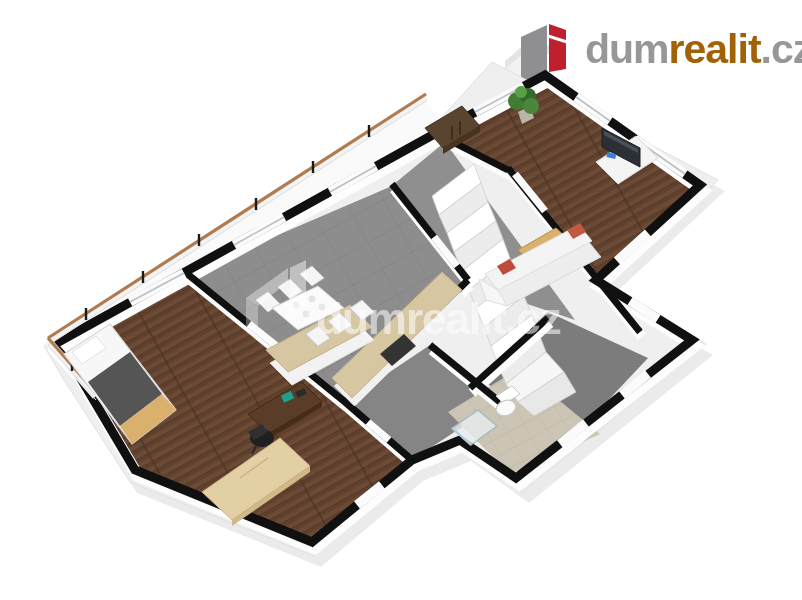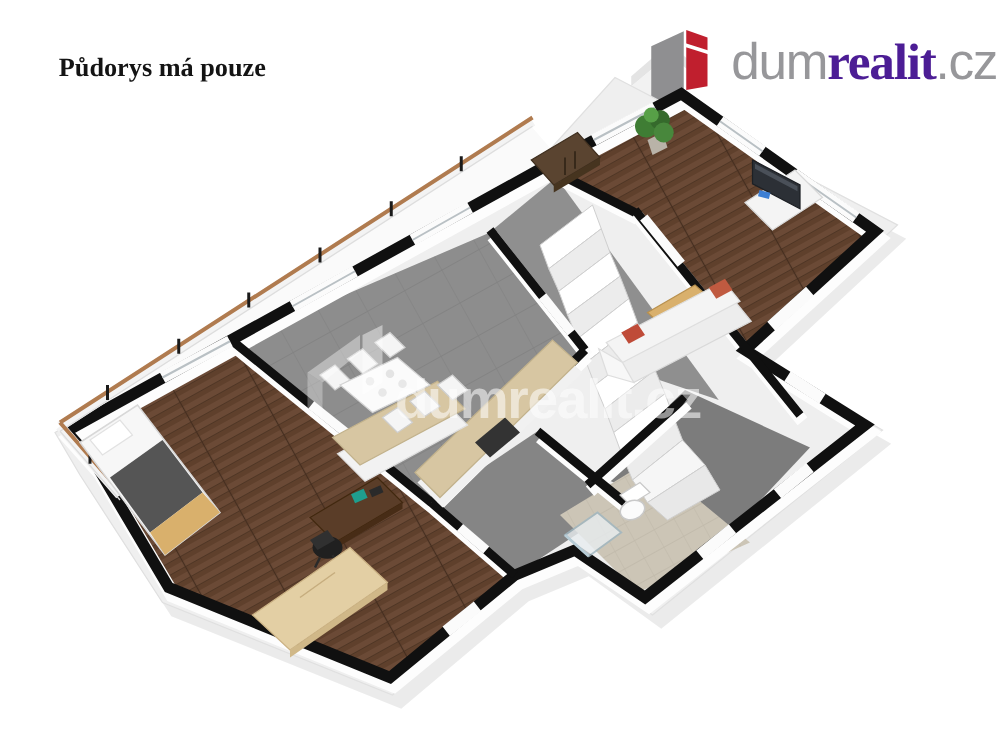--- a/index.html
+++ b/index.html
@@ -3,31 +3,30 @@
 <meta charset="utf-8">
 <style>
   html,body{margin:0;padding:0;background:#fff;}
   #stage{position:relative;width:802px;height:600px;background:#ffffff;overflow:hidden;
          font-family:"Liberation Sans",sans-serif;}
   #note{position:absolute;left:47px;top:40px;font-family:"Liberation Serif","DejaVu Serif",serif;
         font-weight:bold;font-size:21px;line-height:28px;color:#141414;white-space:nowrap;}
   #logo{position:absolute;left:503px;top:6px;width:290px;height:80px;display:flex;align-items:center;}
   #logo svg{flex:0 0 auto;}
   #logo .word{font-size:41px;letter-spacing:-1px;margin-left:10px;margin-top:6px;}
-  #logo .g{color:#97979a;font-weight:400;}
-  #logo .r{color:#4c1d95;font-weight:800;font-family:Liberation Serif, serif;}
+  #logo .g{color:#97979a;font-weight:700;}
+  #logo .r{color:#a16207;font-weight:800;}
   svg text.wm{font-family:"Liberation Sans",sans-serif;font-weight:bold;}
 </style>
 </head>
 <body>
 
 <div id="stage">
 
   <div id="note">
-    <div>Půdorys má pouze</div>
   </div>
 
   <div id="logo">
     <svg width="72" height="78" viewBox="0 0 72 78">
       <path d="M2,54 L32,28 L62,52 L62,60 L32,37 L2,62 Z" fill="#cdcdcd" opacity="0.55"></path>
       <path d="M2,62 L32,37 L32,78 L2,78 Z" fill="#e9e9e9" opacity="0.6"></path>
       <polygon points="18,30 44,18 44,64 18,76" fill="#8f8f91"></polygon>
       <polygon points="46,17 63,23 63,62 46,65" fill="#c01f2e"></polygon>
       <line x1="45" y1="29" x2="64" y2="35" stroke="#ffffff" stroke-width="3"></line>
     </svg>

